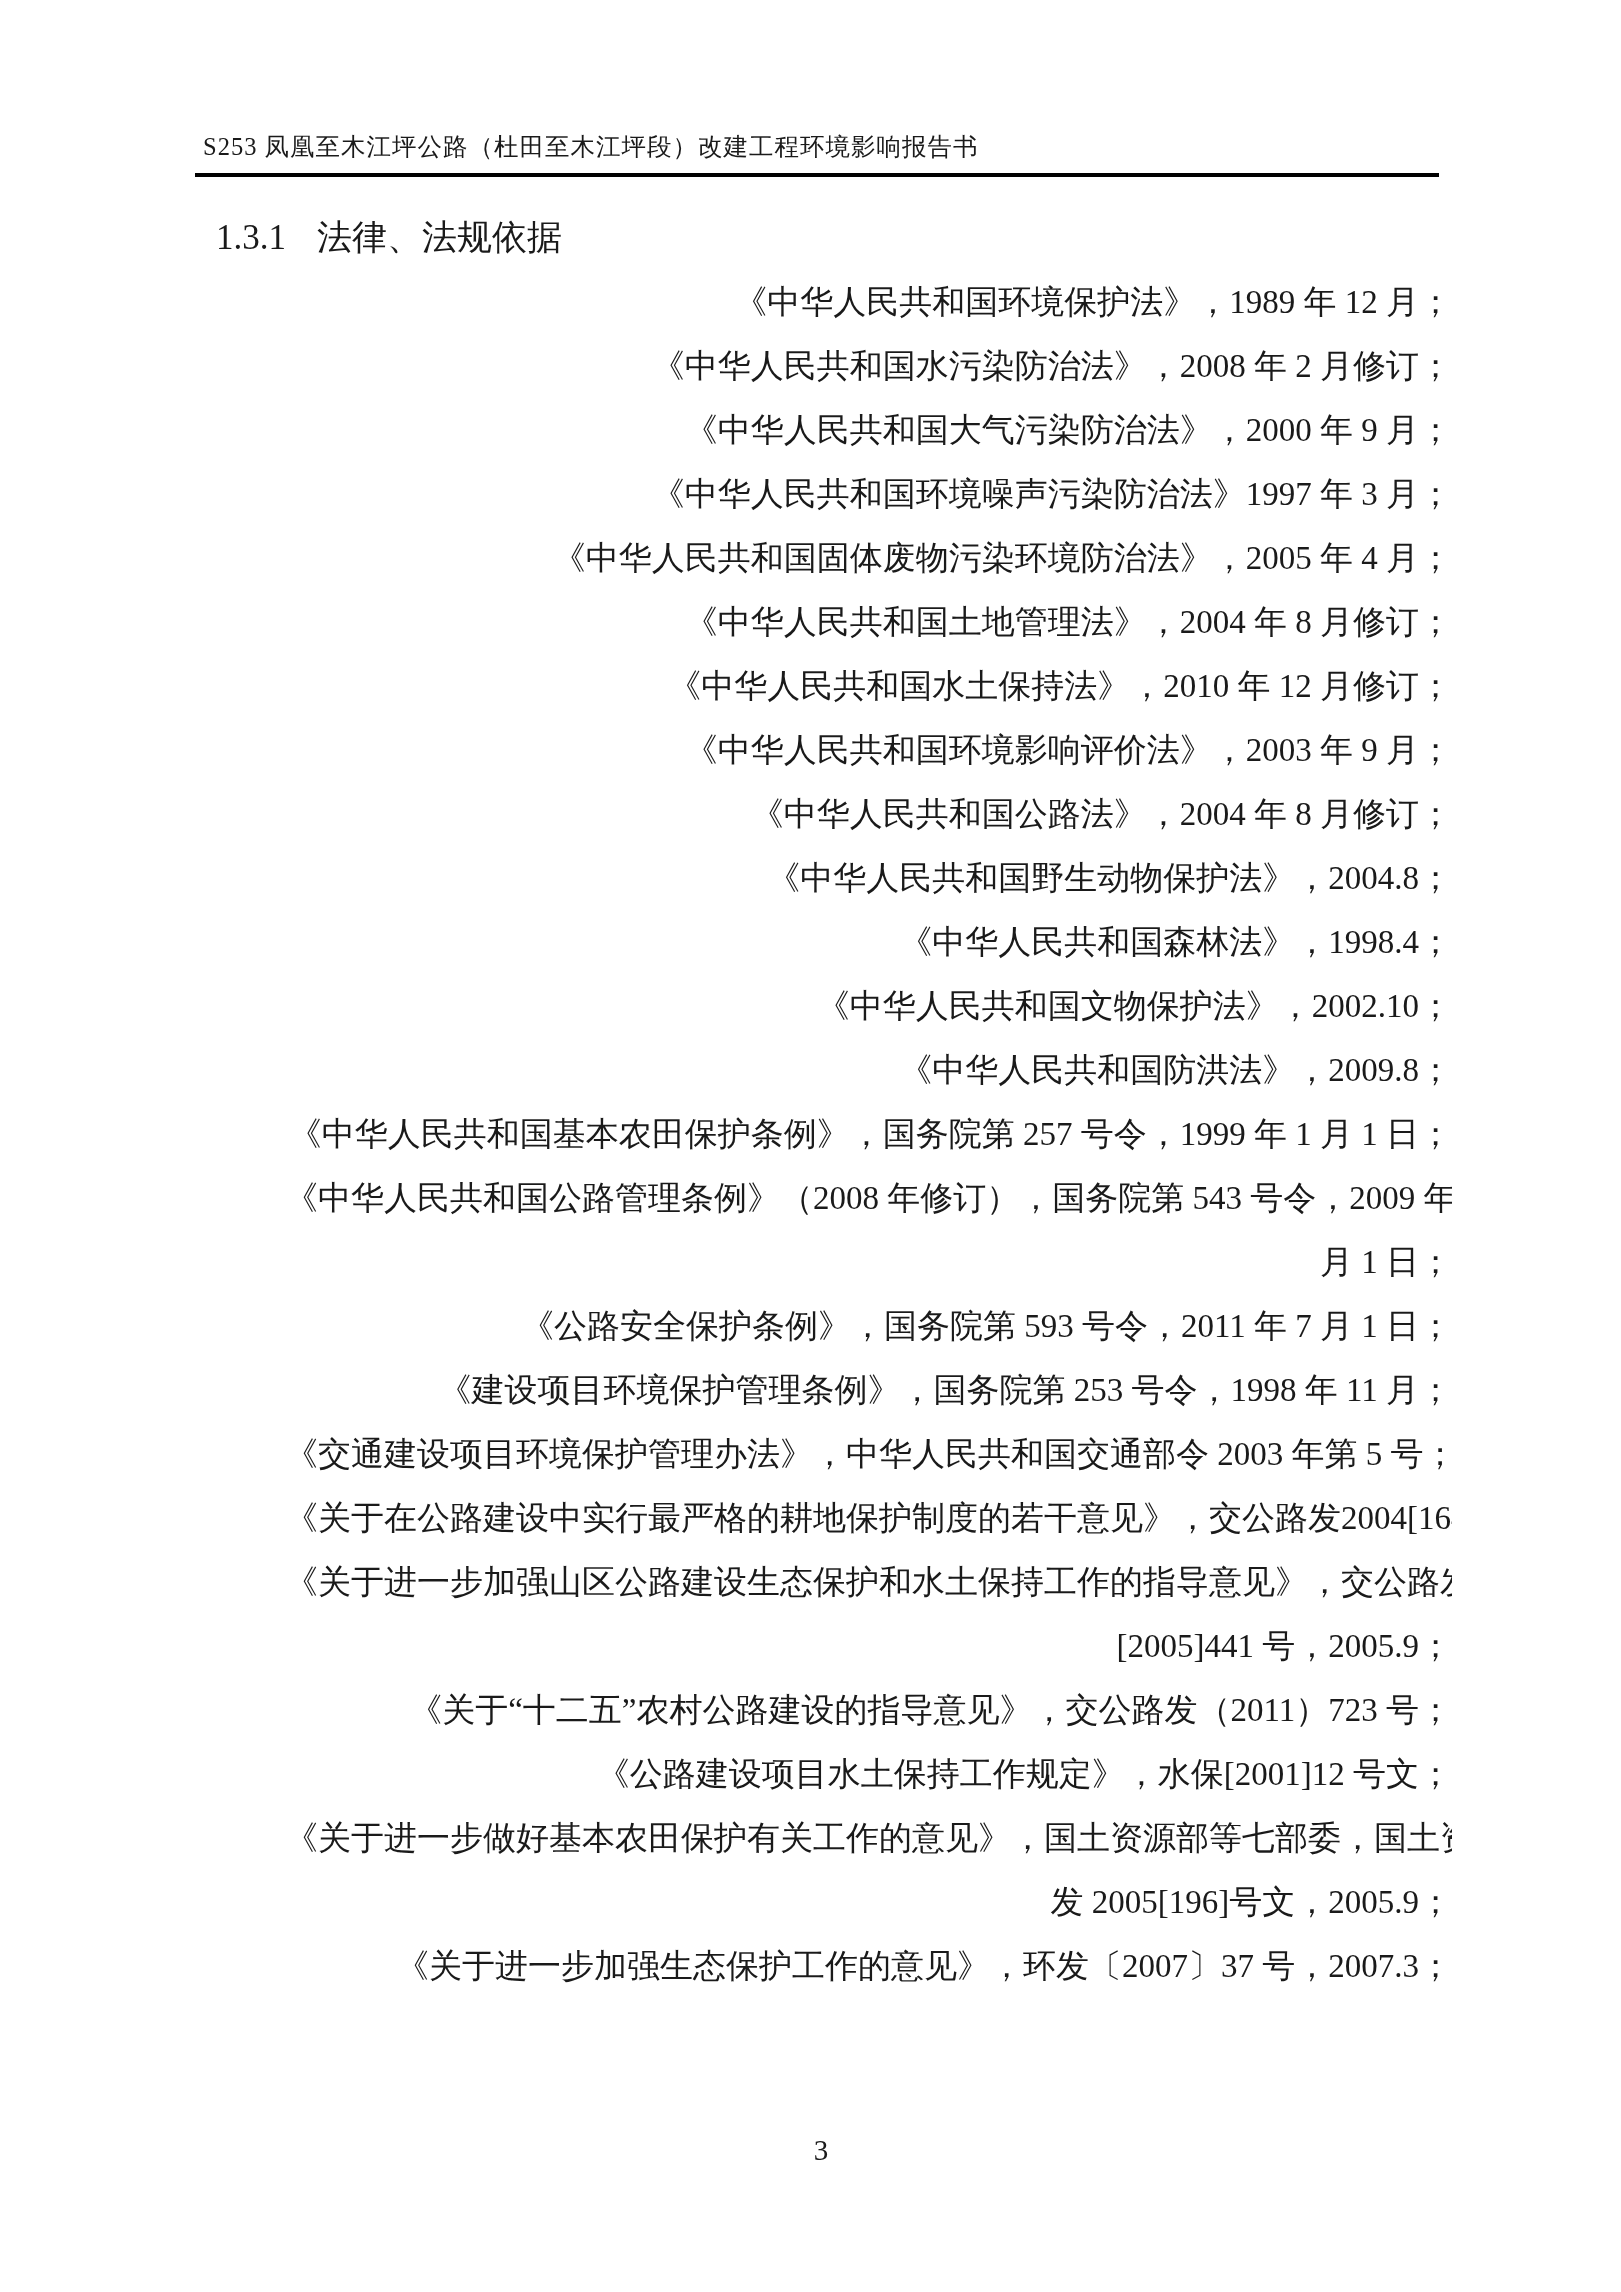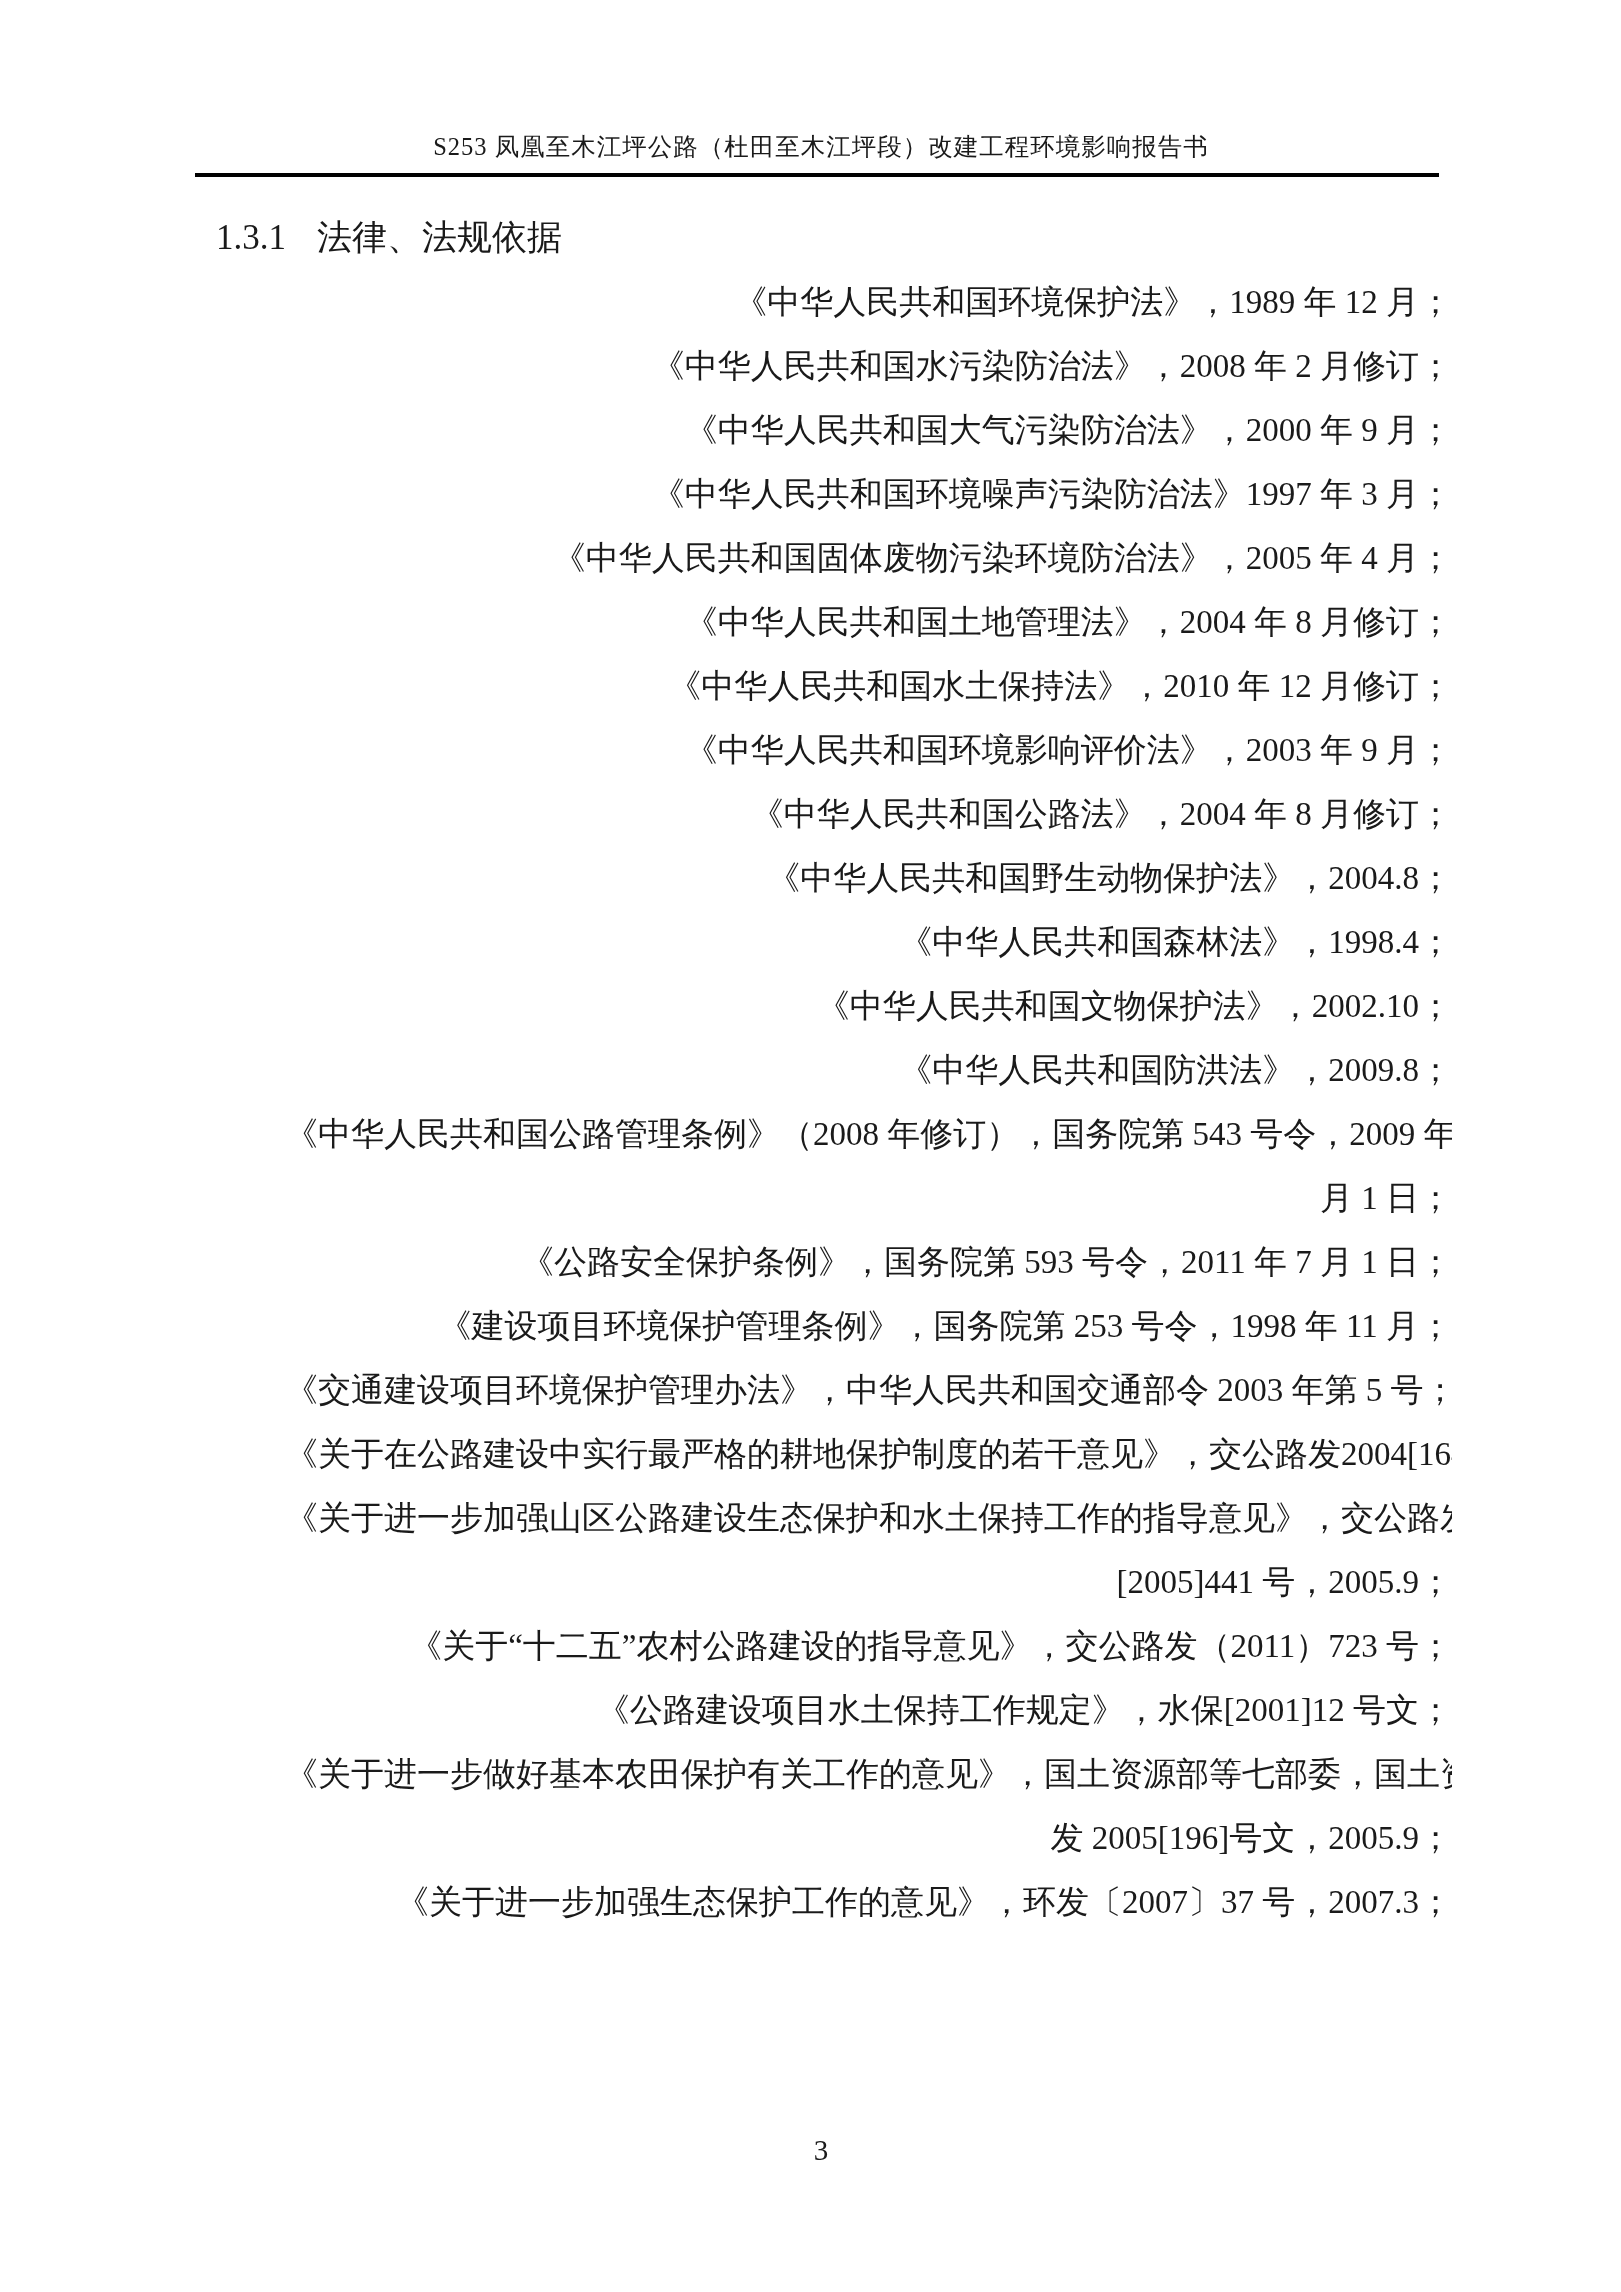--- a/index.html
+++ b/index.html
@@ -16,21 +16,21 @@
     position: relative;
     width: 1621px; height: 2293px;
     background: var(--bg-color);
     color: var(--text-color);
     font-family: "Liberation Serif", "DejaVu Serif", serif;
     overflow: hidden;
   }
   .page-header {
     position: absolute;
     top: 127px; left: 203px; width: 1236px;
-    text-align: center;
+    text-align: left;
     font-size: 24.5px;
     line-height: 39px;
     letter-spacing: 1px;
     white-space: nowrap;
   }
   .header-rule {
     position: absolute;
     top: 173px; left: 195px;
     width: 1244px; height: 3.9px;
     background: var(--rule-color);
@@ -89,20 +89,21 @@
         <div class="line indent">《中华人民共和国环境噪声污染防治法》1997 年 3 月；</div>
         <div class="line indent">《中华人民共和国固体废物污染环境防治法》，2005 年 4 月；</div>
         <div class="line indent">《中华人民共和国土地管理法》，2004 年 8 月修订；</div>
         <div class="line indent">《中华人民共和国水土保持法》，2010 年 12 月修订；</div>
         <div class="line indent">《中华人民共和国环境影响评价法》，2003 年 9 月；</div>
         <div class="line indent">《中华人民共和国公路法》，2004 年 8 月修订；</div>
         <div class="line indent">《中华人民共和国野生动物保护法》，2004.8；</div>
         <div class="line indent">《中华人民共和国森林法》，1998.4；</div>
         <div class="line indent">《中华人民共和国文物保护法》，2002.10；</div>
         <div class="line indent">《中华人民共和国防洪法》，2009.8；</div>
+        <div class="line indent">《中华人民共和国基本农田保护条例》，国务院第 257 号令，1999 年 1 月 1 日；</div>
         <div class="line indent fill">《中华人民共和国公路管理条例》（2008 年修订），国务院第 543 号令，2009 年 1</div>
         <div class="line">月 1 日；</div>
         <div class="line indent">《公路安全保护条例》，国务院第 593 号令，2011 年 7 月 1 日；</div>
         <div class="line indent">《建设项目环境保护管理条例》，国务院第 253 号令，1998 年 11 月；</div>
         <div class="line indent">《交通建设项目环境保护管理办法》，中华人民共和国交通部令 2003 年第 5 号；</div>
         <div class="line indent fill">《关于在公路建设中实行最严格的耕地保护制度的若干意见》，交公路发2004[164]</div>
         <div class="line indent fill">《关于进一步加强山区公路建设生态保护和水土保持工作的指导意见》，交公路发</div>
         <div class="line">[2005]441 号，2005.9；</div>
         <div class="line indent">《关于“十二五”农村公路建设的指导意见》，交公路发（2011）723 号；</div>
         <div class="line indent">《公路建设项目水土保持工作规定》，水保[2001]12 号文；</div>

